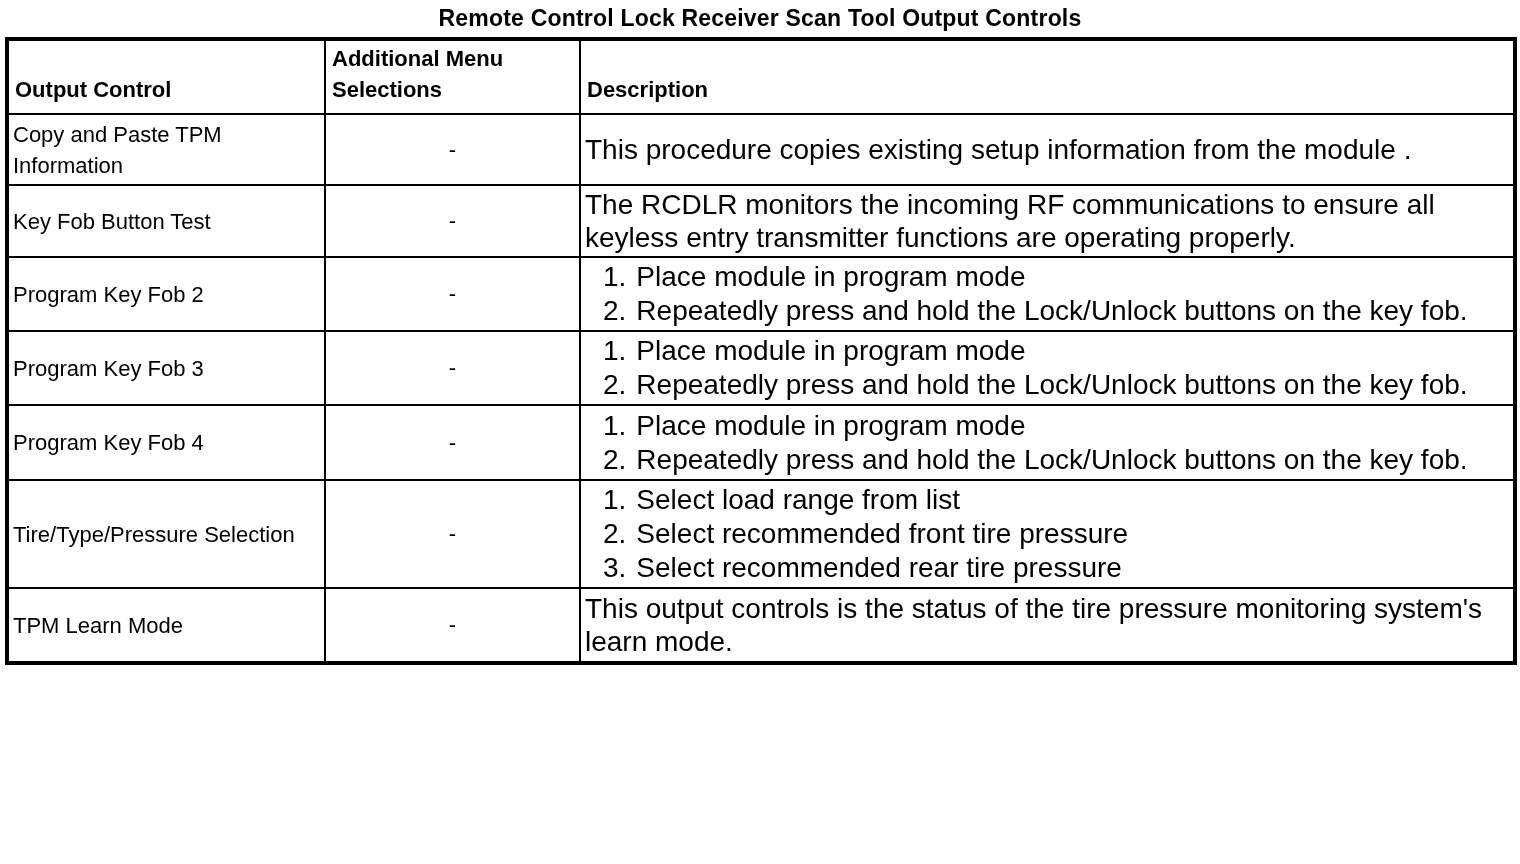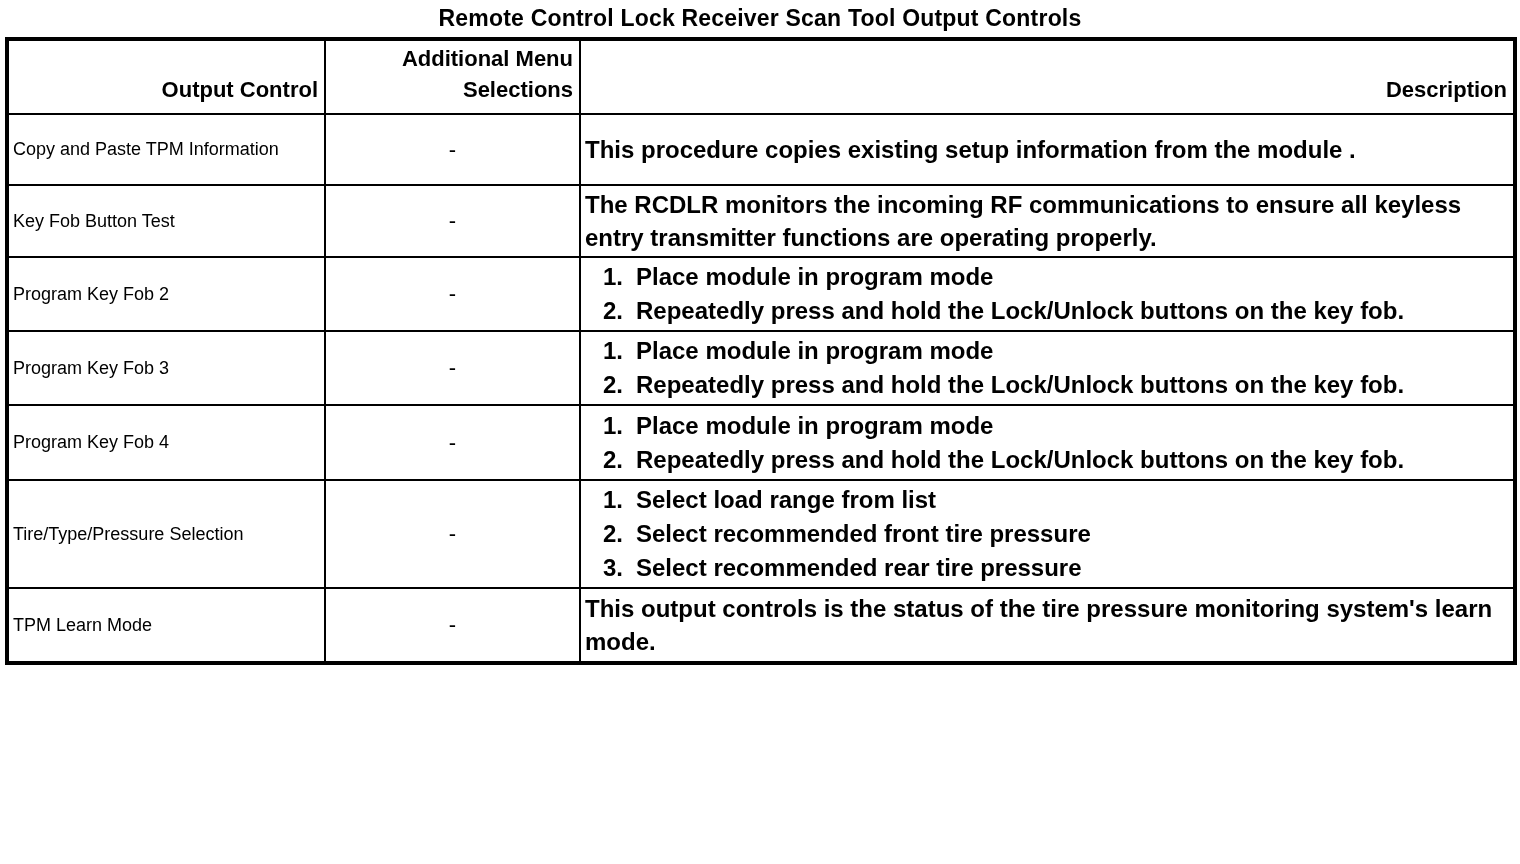--- a/index.html
+++ b/index.html
@@ -34,46 +34,45 @@
     border: 4px solid #000;
   }
   table.ctl th, table.ctl td {
     border: 2px solid #000;
     box-sizing: border-box;
     overflow: hidden;
   }
   table.ctl th {
     font-weight: bold;
     font-size: 22px;
-    text-align: right;
+    text-align: left;
     vertical-align: bottom;
     padding: 2px 6px 8px 6px;
     line-height: 31px;
   }
   thead tr { height: 75px; }
   td.c-control {
-    font-size: 18px;
+    font-size: 22px;
     text-align: left;
     vertical-align: middle;
     padding: 2px 4px 2px 4px;
     line-height: 31px;
   }
   td.c-menu {
     font-size: 22px;
     text-align: center;
     vertical-align: middle;
     padding: 2px;
   }
   td.c-desc {
-    font-size: 24px;
+    font-size: 28px;
     text-align: left;
     vertical-align: middle;
     padding: 2px 4px 2px 4px;
     line-height: 33px;
-    font-weight: bold;
   }
   .list-item {
     display: flex;
     padding-left: 18px;
     line-height: 34px;
   }
   .li-num {
     display: inline-block;
     min-width: 23px;
     margin-right: 10px;

